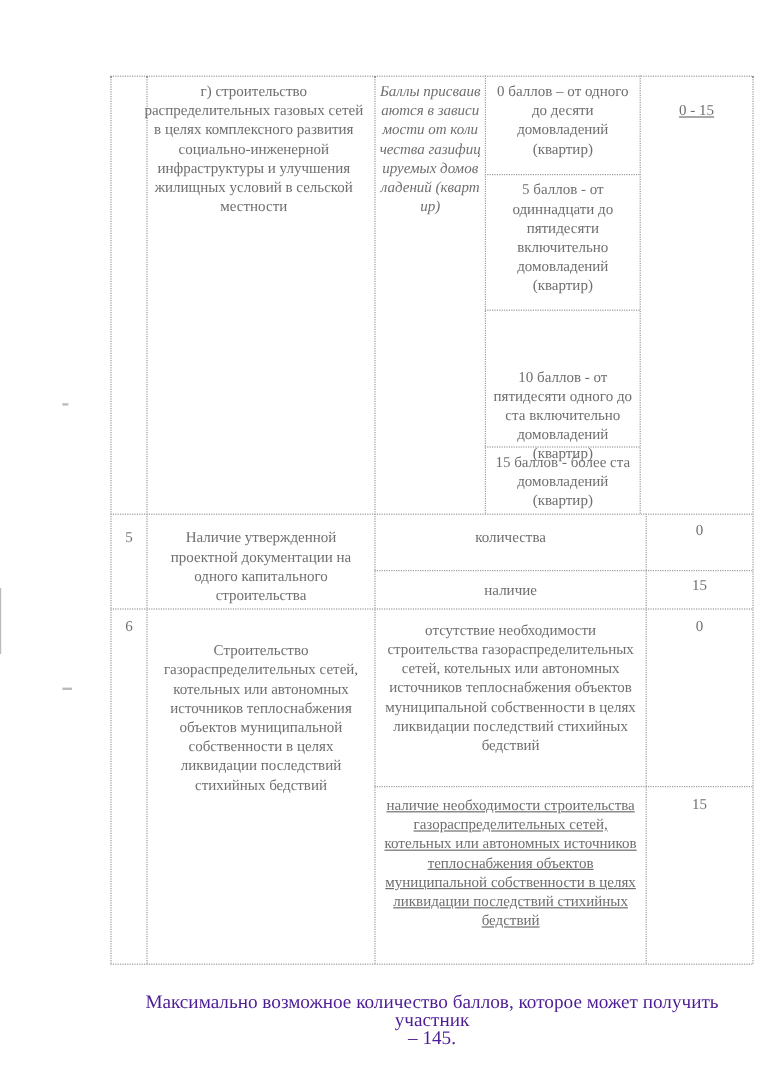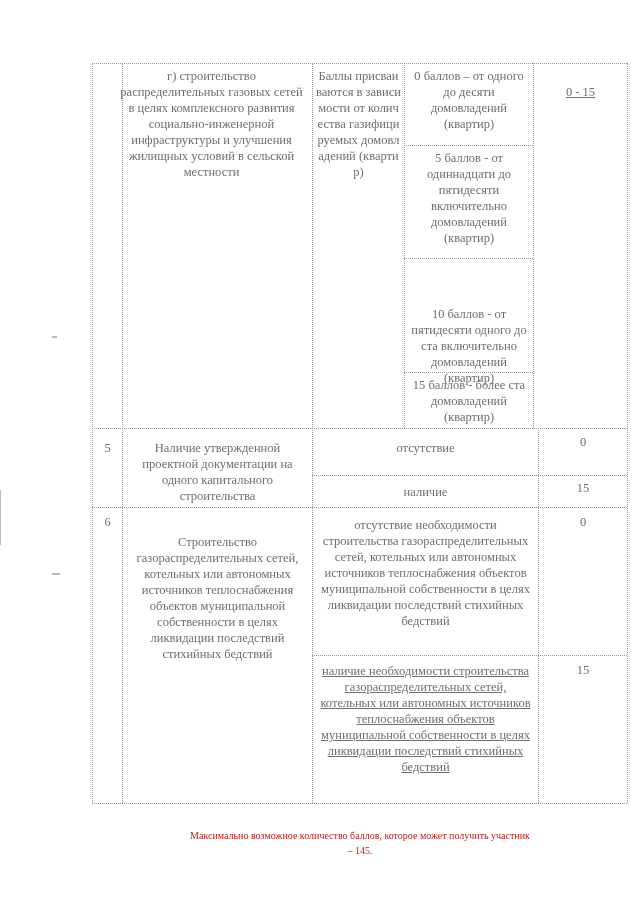--- a/index.html
+++ b/index.html
@@ -11,21 +11,21 @@
     .cell {
       position: absolute; box-sizing: border-box;
       text-align: center; font-size: 12.5px; line-height: 16px;
       color: #6f6f6f; padding: 2px 3px;
       word-break: normal;
     }
     .hl { position: absolute; height: 0; border-top: 1px dotted #9a9a9a; }
     .vl { position: absolute; width: 0; border-left: 1px dotted #9a9a9a; }
     .footer {
       position: absolute; left: 90px; width: 540px; top: 828px;
-      text-align: center; font-size: 10px; line-height: 15px; color: #b91c1c;
+      text-align: center; font-size: 16px; line-height: 15px; color: #4c1d95;
     }
     .speck { position: absolute; background: #bbb; }
   </style>
 </head>
 <body>
 
 <div>
 
   <div class="hl" style="left:92px; width:535px; top:63px;"></div>
   <div class="hl" style="left:404px; width:129px; top:145px;"></div>
@@ -40,30 +40,30 @@
   <div class="vl" style="left:92px; top:63px; height:740px;"></div>
   <div class="vl" style="left:122px; top:63px; height:740px;"></div>
   <div class="vl" style="left:312px; top:63px; height:740px;"></div>
   <div class="vl" style="left:404px; top:63px; height:365px;"></div>
   <div class="vl" style="left:533px; top:63px; height:365px;"></div>
   <div class="vl" style="left:538px; top:428px; height:375px;"></div>
   <div class="vl" style="left:627px; top:63px; height:740px;"></div>
 
   <div class="cell" style="left:93px; top:64px; width:29px; height:364px;"></div>
   <div class="cell" style="left:117px; top:66px; width:189px;">г) строительство распределительных газовых сетей в целях комплексного развития социально-инженерной инфраструктуры и улучшения жилищных условий в сельской местности</div>
-  <div class="cell" style="left:313px; top:66px; width:91px; word-break: break-all;">Баллы присваиваются в зависимости от количества газифицируемых домовладений (квартир)</div>
+  <div class="cell" style="left:313px; top:66px; width:91px; word-break: break-all; font-style: italic;">Баллы присваиваются в зависимости от количества газифицируемых домовладений (квартир)</div>
   <div class="cell" style="left:405px; top:66px; width:128px;">0 баллов – от одного до десяти домовладений (квартир)</div>
   <div class="cell" style="left:405px; top:148px; width:128px;">5 баллов - от одиннадцати до пятидесяти включительно домовладений (квартир)</div>
   <div class="cell" style="left:405px; top:261px; width:128px;margin-top:43px;">10 баллов - от пятидесяти одного до ста включительно домовладений (квартир)</div>
   <div class="cell" style="left:405px; top:375px; width:128px;">15 баллов - более ста домовладений (квартир)</div>
   <div class="cell" style="left:534px; top:82px; width:93px;text-decoration:underline;">0 - 15</div>
 
   <div class="cell" style="left:93px; top:438px; width:29px;">5</div>
   <div class="cell" style="left:123px; top:438px; width:189px;">Наличие утвержденной проектной документации на одного капитального строительства</div>
-  <div class="cell" style="left:313px; top:438px; width:225px;">отсутствие</div>
+  <div class="cell" style="left:313px; top:438px; width:225px;">количества</div>
   <div class="cell" style="left:539px; top:432px; width:88px;">0</div>
   <div class="cell" style="left:313px; top:482px; width:225px;">наличие</div>
   <div class="cell" style="left:539px; top:478px; width:88px;">15</div>
 
   <div class="cell" style="left:93px; top:512px; width:29px;">6</div>
   <div class="cell" style="left:123px; top:532px; width:189px;">Строительство газораспределительных сетей, котельных или автономных источников теплоснабжения объектов муниципальной собственности в целях ликвидации последствий стихийных бедствий</div>
   <div class="cell" style="left:313px; top:515px; width:225px;">отсутствие необходимости строительства газораспределительных сетей, котельных или автономных источников теплоснабжения объектов муниципальной собственности в целях ликвидации последствий стихийных бедствий</div>
   <div class="cell" style="left:539px; top:512px; width:88px;">0</div>
   <div class="cell" style="left:313px; top:661px; width:225px;text-decoration:underline;">наличие необходимости строительства газораспределительных сетей, котельных или автономных источников теплоснабжения объектов муниципальной собственности в целях ликвидации последствий стихийных бедствий</div>
   <div class="cell" style="left:539px; top:660px; width:88px;">15</div>

